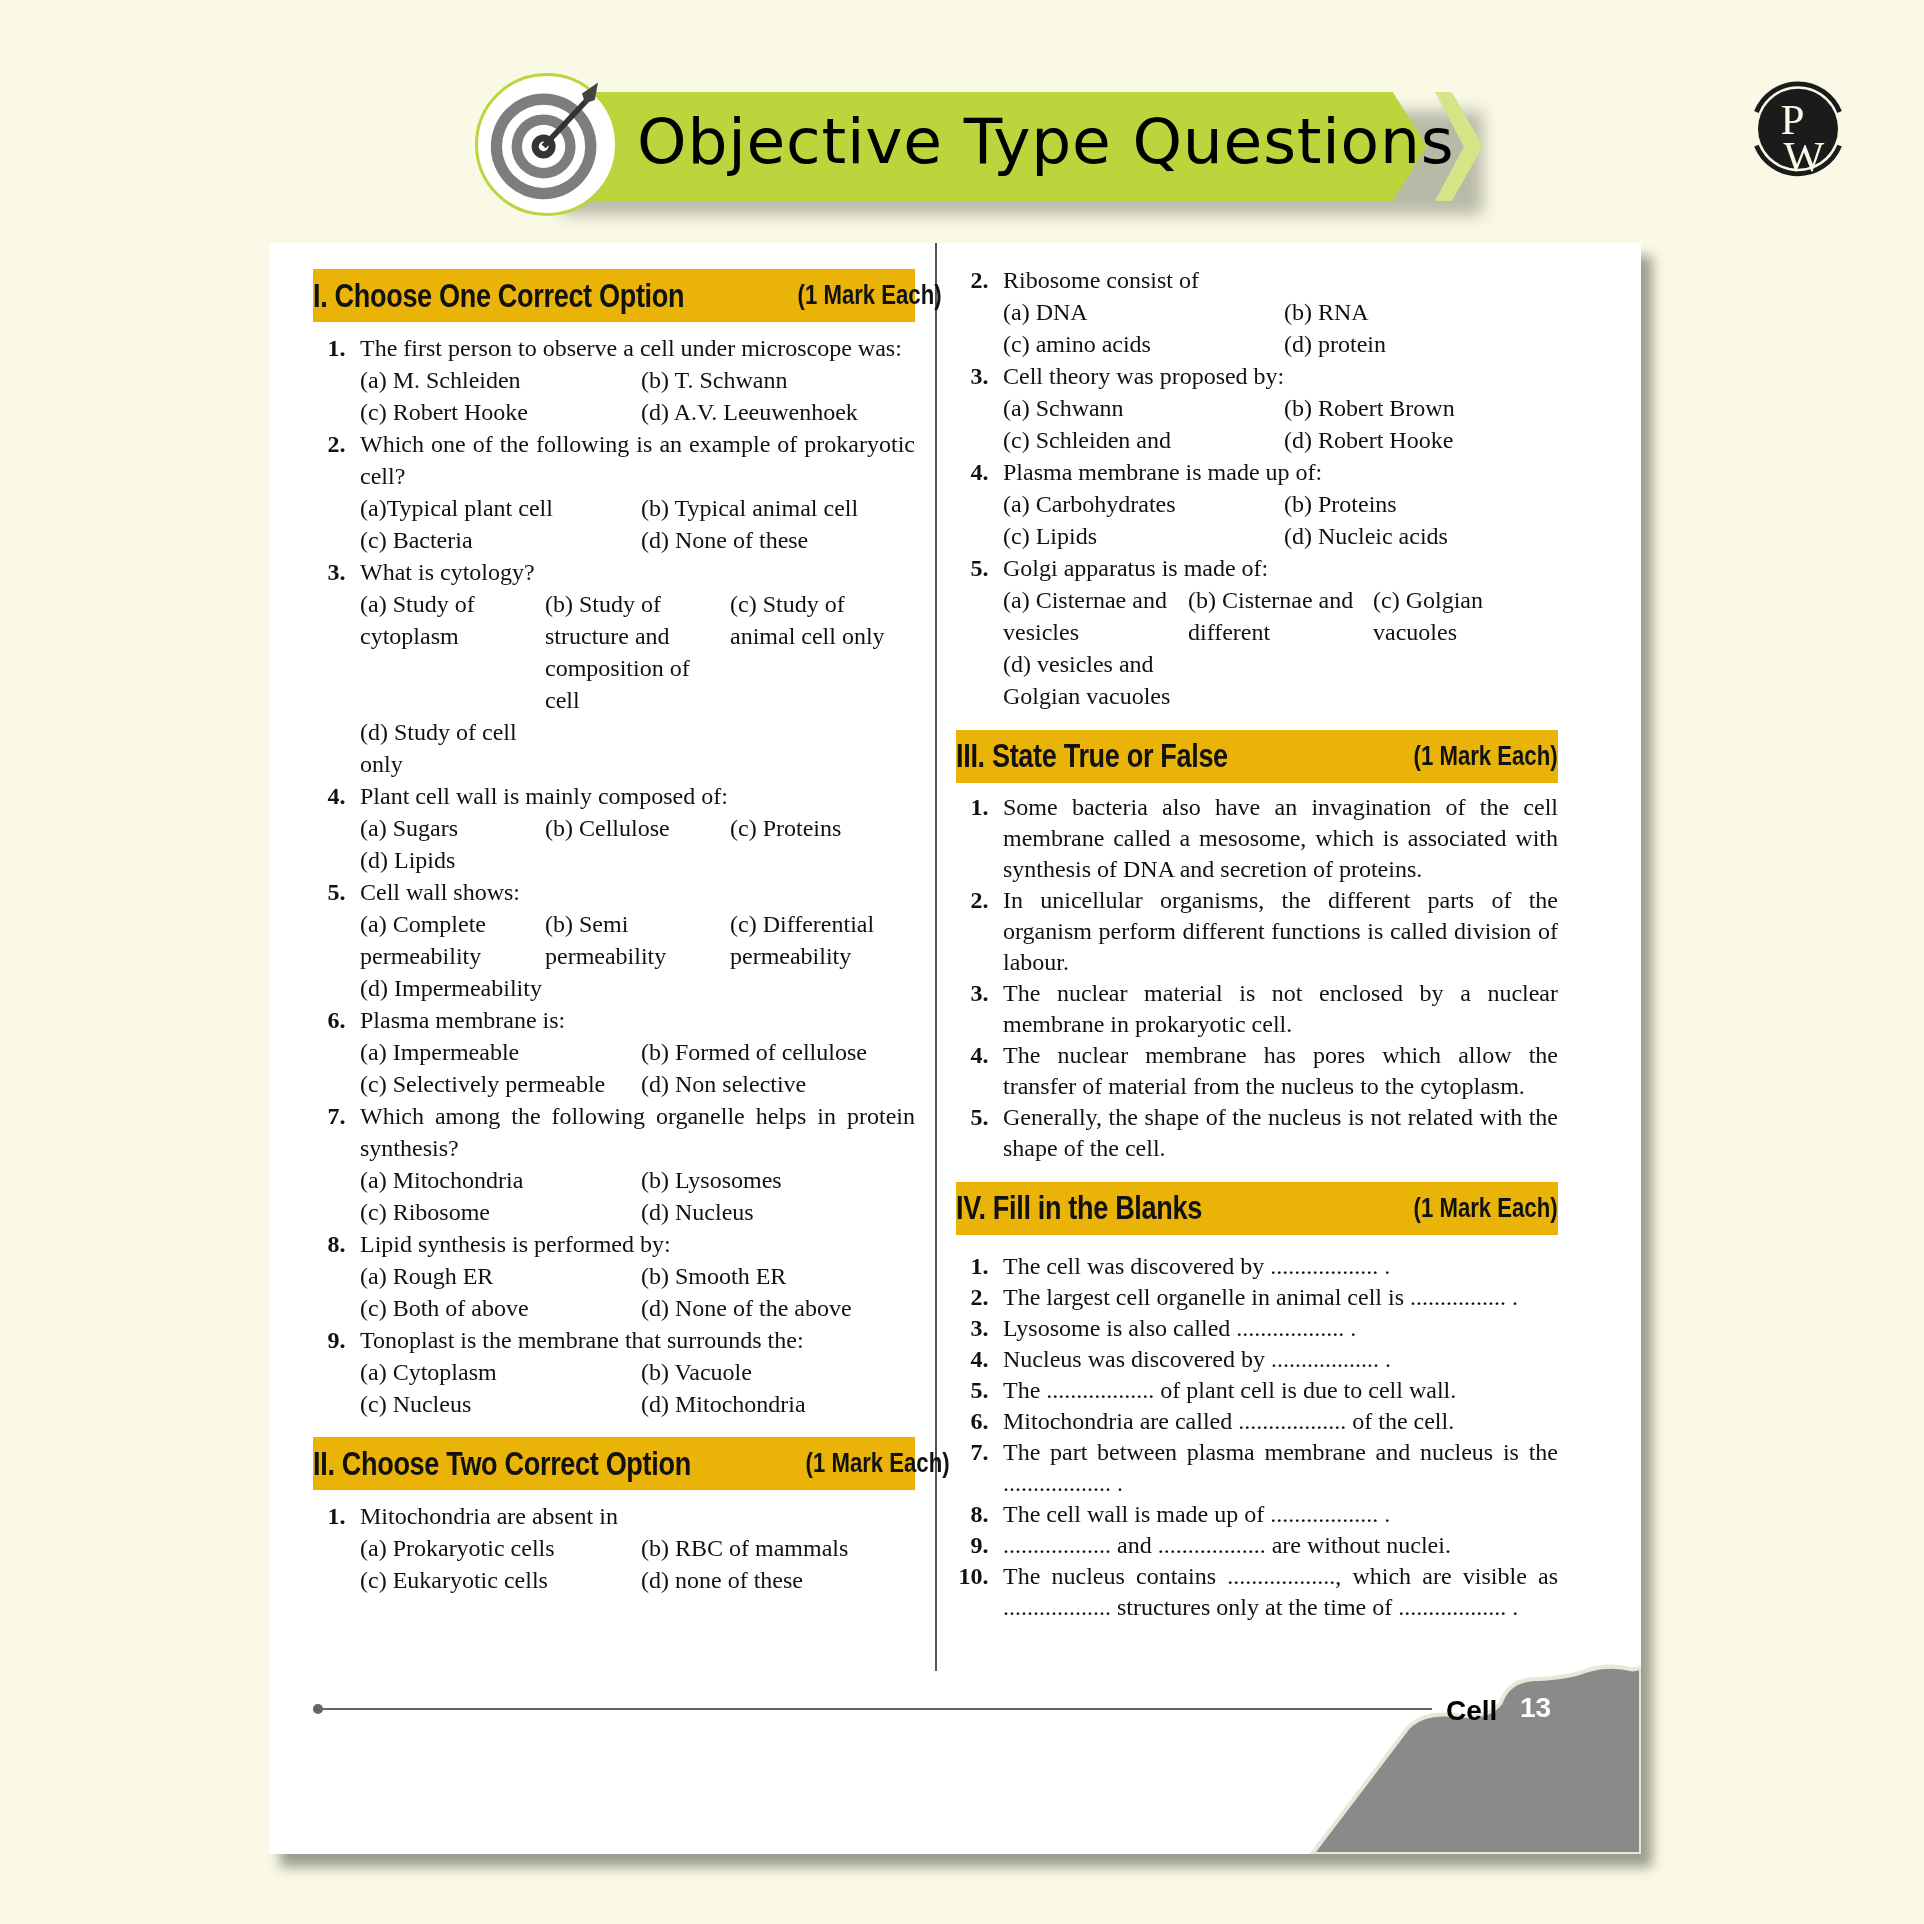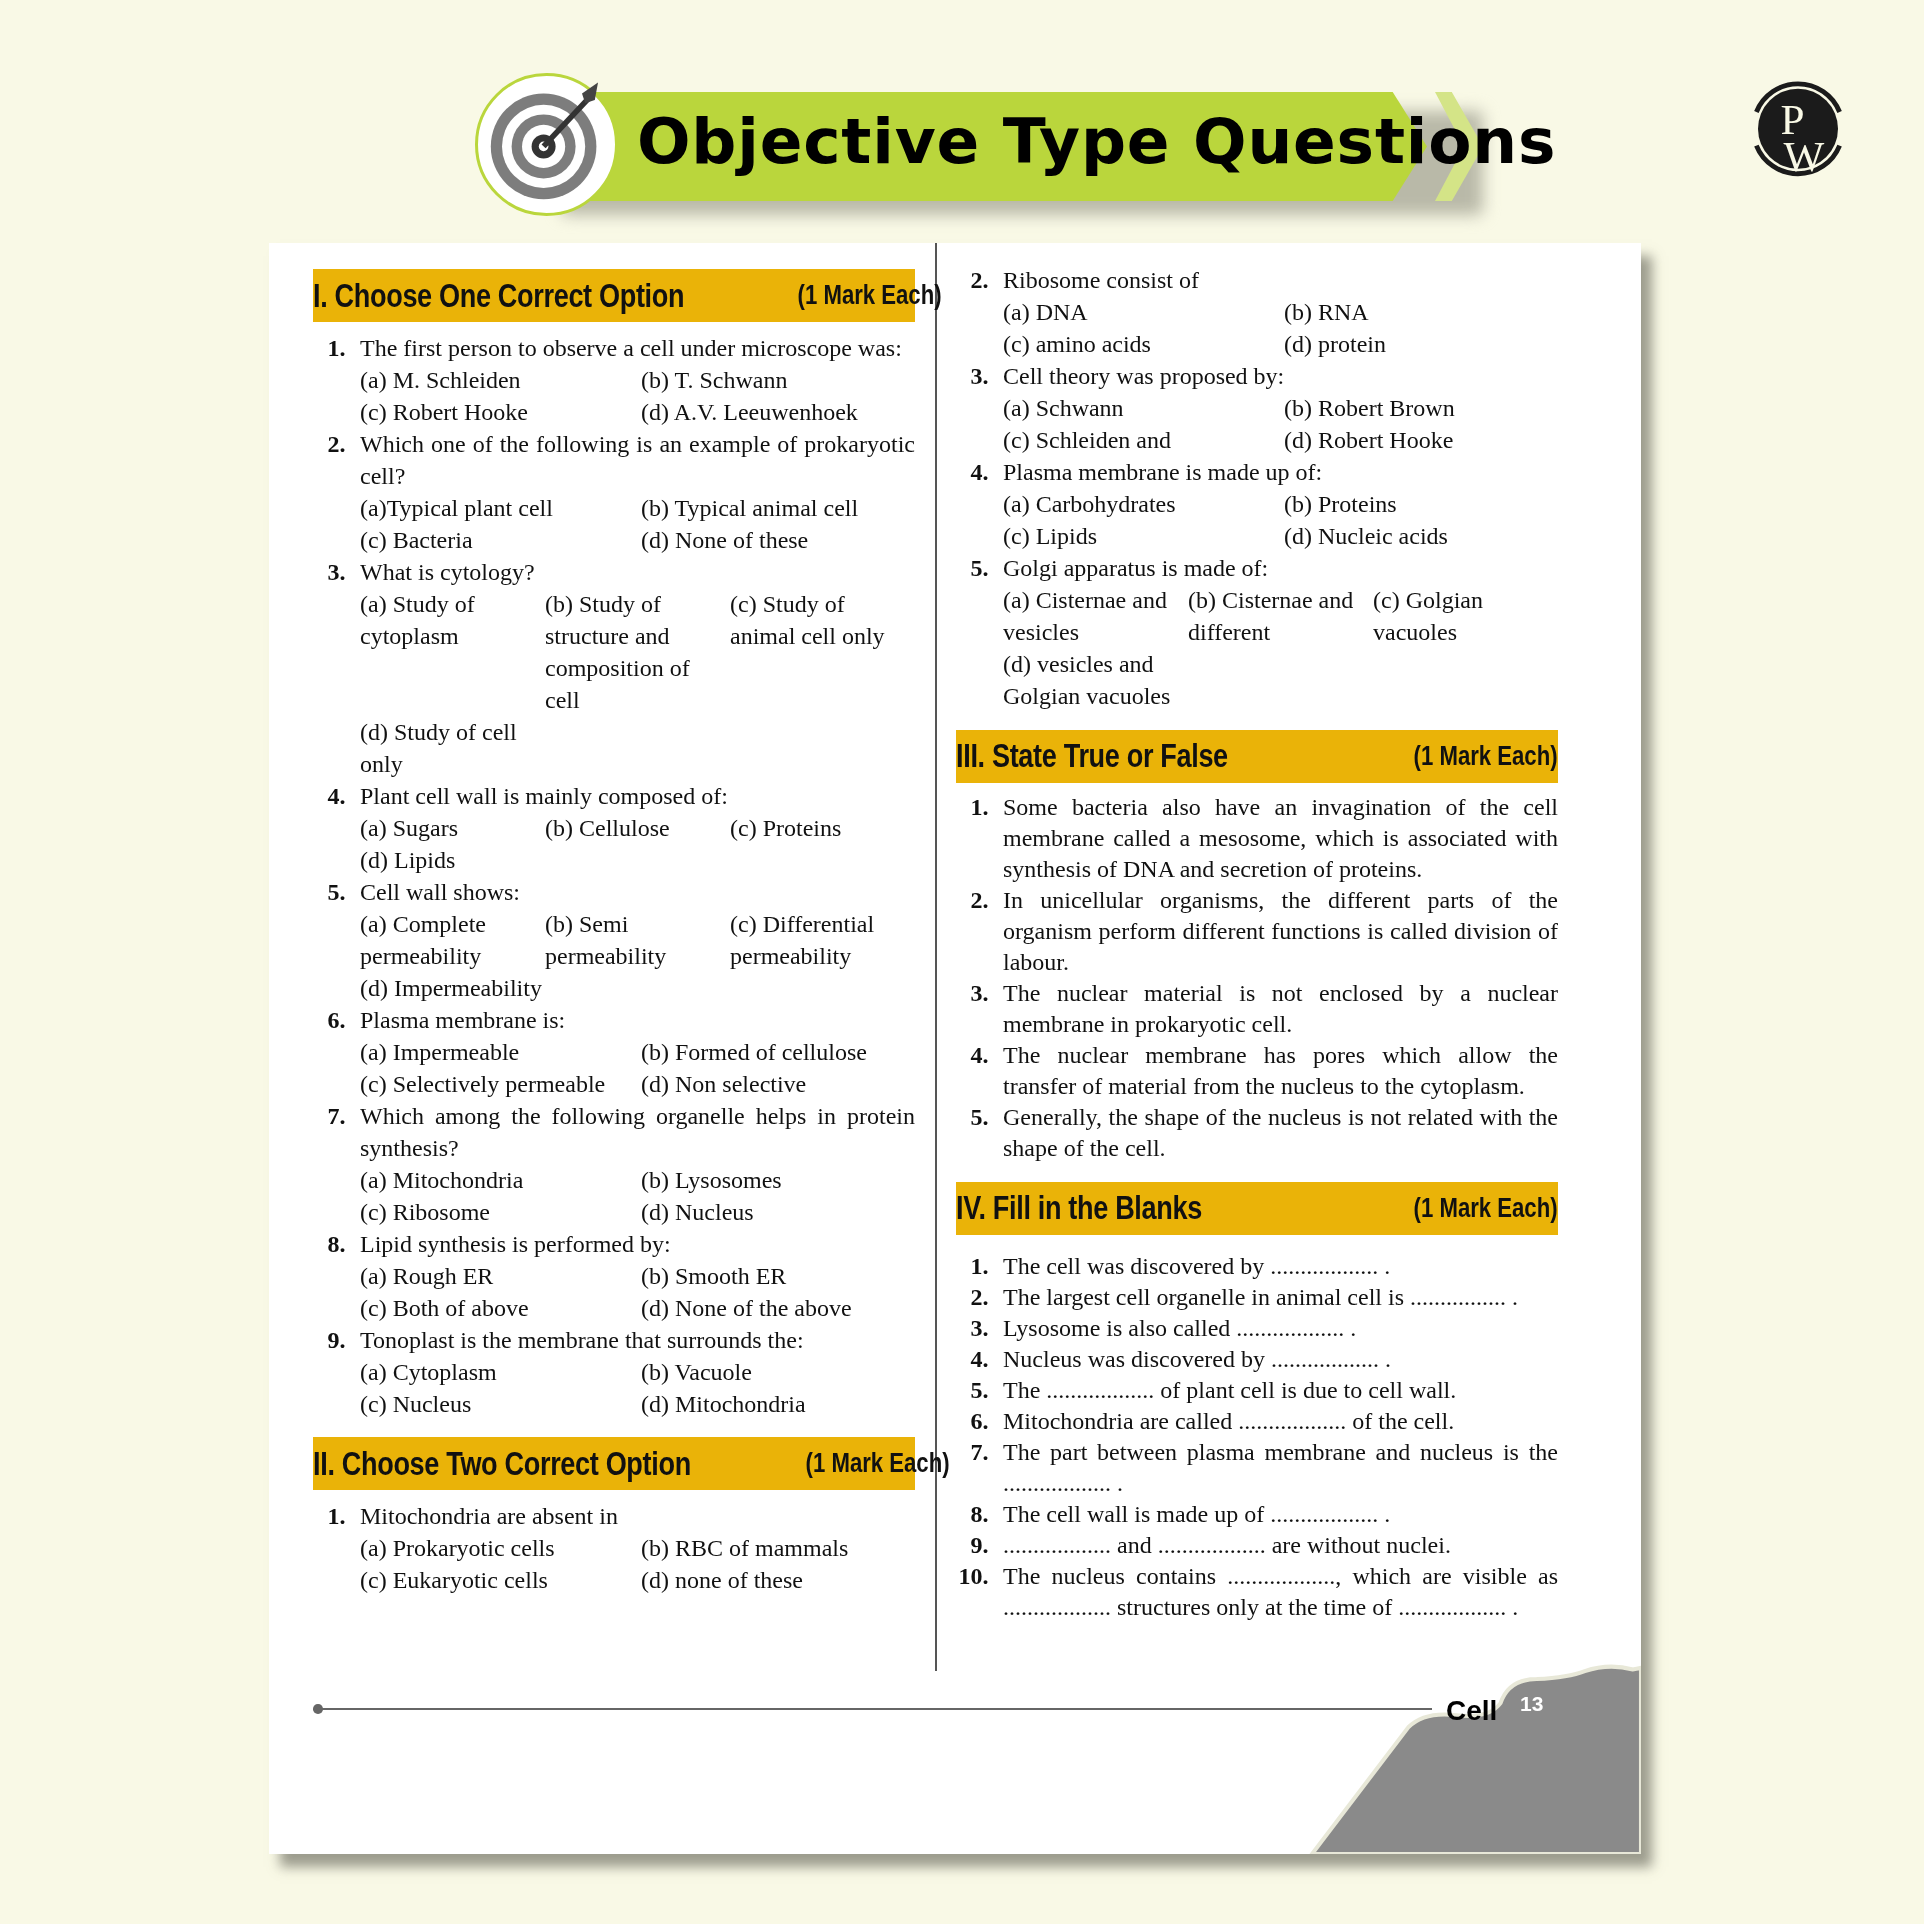--- a/index.html
+++ b/index.html
@@ -3,21 +3,21 @@
 <meta charset="utf-8">
 <style>
   html, body { margin:0; padding:0; }
   body { width:1925px; height:1925px; background:#f9f9e6; position:relative; overflow:hidden; font-family:"Liberation Serif", serif; color:#111; }
 
   
   .banner { position:absolute; left:473px; top:71px; width:1043px; height:152px; }
   .banner-shadow { position:absolute; left:88px; top:40px; width:922px; height:104px; background:#b9b9a8; filter:blur(8px); border-radius:6.4px; }
   .banner-bar { position:absolute; left:96px; top:21px; width:858px; height:109px; background:#bad63c; clip-path:polygon(0 0, 96% 0, 100% 50%, 96% 100%, 0 100%); }
   .banner-chev { position:absolute; left:962px; top:21px; width:48px; height:109px; background:#d4e487; clip-path:polygon(0 0, 35% 0, 100% 50%, 35% 100%, 0 100%, 60% 50%); }
-  .banner-title { position:absolute; left:164px; top:34px; font-family:"DejaVu Sans", sans-serif; font-weight:bold; font-size:63px; letter-spacing:0.8px; color:#000; white-space:nowrap; }
+  .banner-title { position:absolute; left:164px; top:34px; font-family:"DejaVu Sans", sans-serif; font-weight:normal; font-size:63px; letter-spacing:0.8px; color:#000; white-space:nowrap; }
   .target { position:absolute; left:1.6px; top:1.6px; width:143px; height:143px; border-radius:50%; background:#fff; border:3.2px solid #bad63c; box-sizing:border-box; }
   .target-svg { position:absolute; left:0; top:0; }
 
   
   .logo { position:absolute; left:1742px; top:72px; width:112px; height:112px; }
 
   
   .page { position:absolute; left:269px; top:243px; width:1372px; height:1611px; background:#fff; box-shadow:11.2px 13px 11.2px rgba(80,80,70,0.55); overflow:hidden; }
   .col { position:absolute; top:0; }
   .col-left { left:44px; width:602px; }
@@ -33,21 +33,21 @@
   .qn { width:47px; text-align:right; padding-right:14.4px; box-sizing:border-box; font-weight:bold; flex:none; }
   .qt { flex:1; text-align:justify; }
   .opts { margin-left:47px; display:grid; grid-template-columns:281px 1fr; }
   .opts.single { grid-template-columns:1fr 1fr 1fr; }
 
   
   .footer-line { position:absolute; left:48px; top:1465px; width:1115px; height:2.4px; background:#666; }
   .footer-dot { position:absolute; left:44px; top:1461px; width:9.6px; height:9.6px; border-radius:50%; background:#666; }
   .footer-wave { position:absolute; left:0; top:0; }
   .footer-chapter { position:absolute; left:1177px; top:1452px; font-family:"Liberation Sans", sans-serif; font-weight:bold; font-size:28px; color:#000; }
-  .footer-page { position:absolute; left:1251px; top:1449px; font-family:"Liberation Sans", sans-serif; font-weight:bold; font-size:21px; color:#fff; }
+  .footer-page { position:absolute; left:1251px; top:1449px; font-family:"Liberation Sans", sans-serif; font-weight:bold; font-size:28px; color:#fff; }
 </style>
 </head>
 <body>
 
 <div class="banner">
   <div class="banner-shadow"></div>
   <div class="banner-bar"></div>
   <div class="banner-chev"></div>
   <div class="target">
     <svg class="target-svg" width="136" height="136" viewBox="0 0 170 170">

